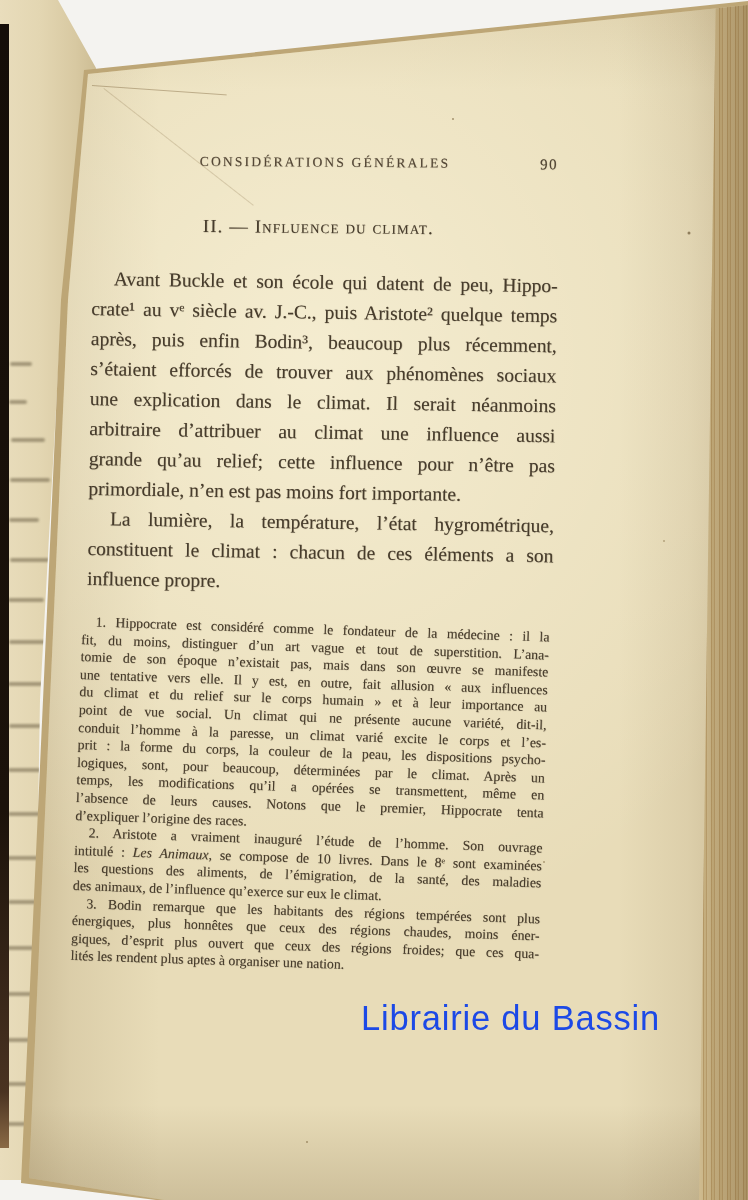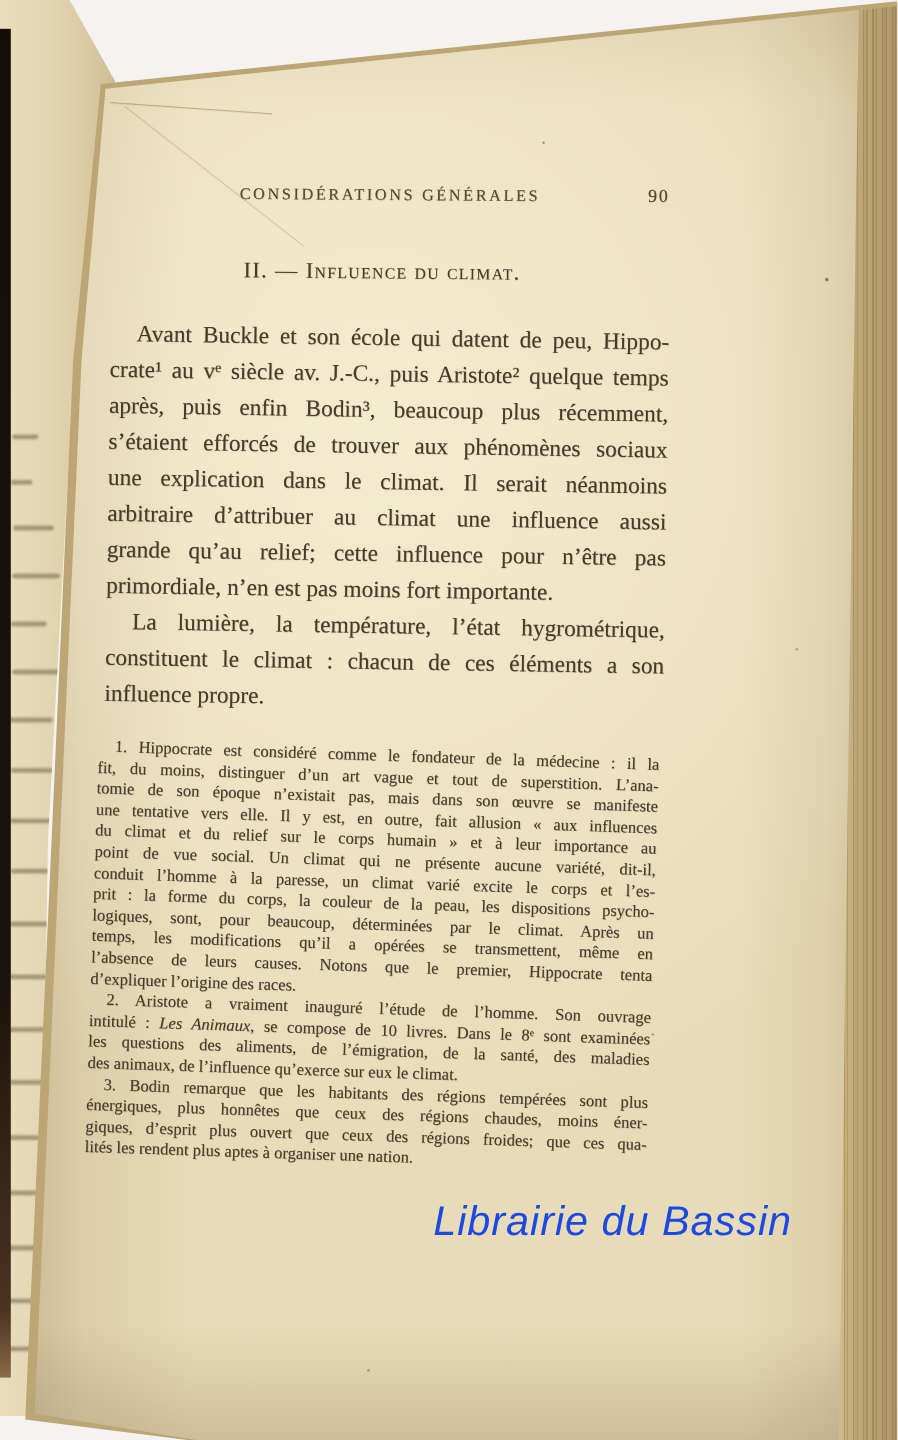--- a/index.html
+++ b/index.html
@@ -156,15 +156,15 @@
           <div class="line">des animaux, de l’influence qu’exerce sur eux le climat.</div>
         </div>
       <div class="footnote">
           <div class="line">3. Bodin remarque que les habitants des régions tempérées sont plus</div>
           <div class="line">énergiques, plus honnêtes que ceux des régions chaudes, moins éner-</div>
           <div class="line">giques, d’esprit plus ouvert que ceux des régions froides; que ces qua-</div>
           <div class="line">lités les rendent plus aptes à organiser une nation.</div>
         </div>
     </div>
 
-    <div class="watermark" style="color: rgb(28, 73, 230); font-style: italic;">Librairie du Bassin</div>
+    <div class="watermark" style="color: rgb(28, 73, 230);">Librairie du Bassin</div>
   </div>
 </div>
 
 </body></html>

